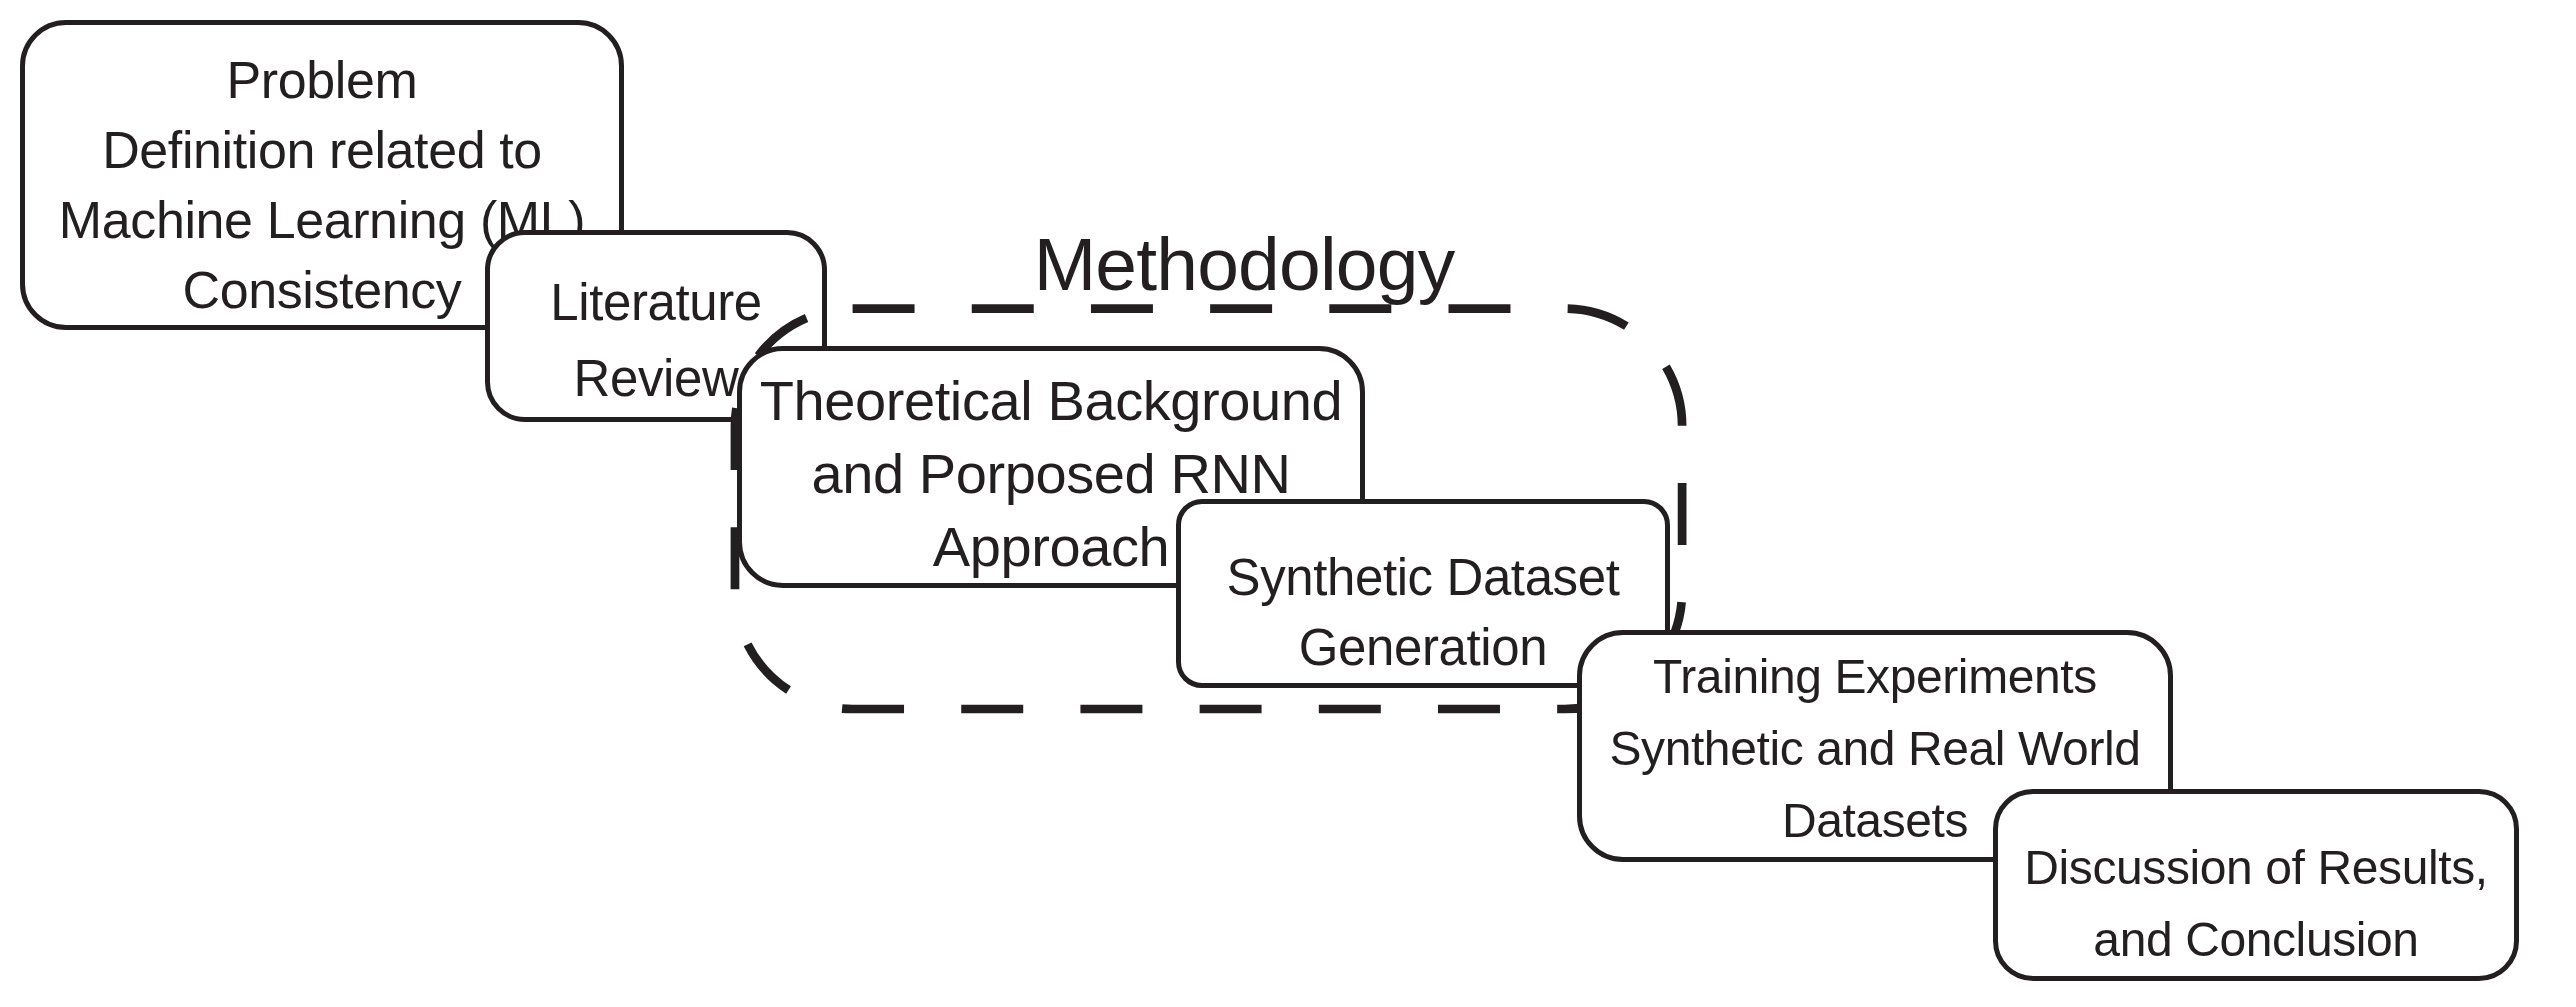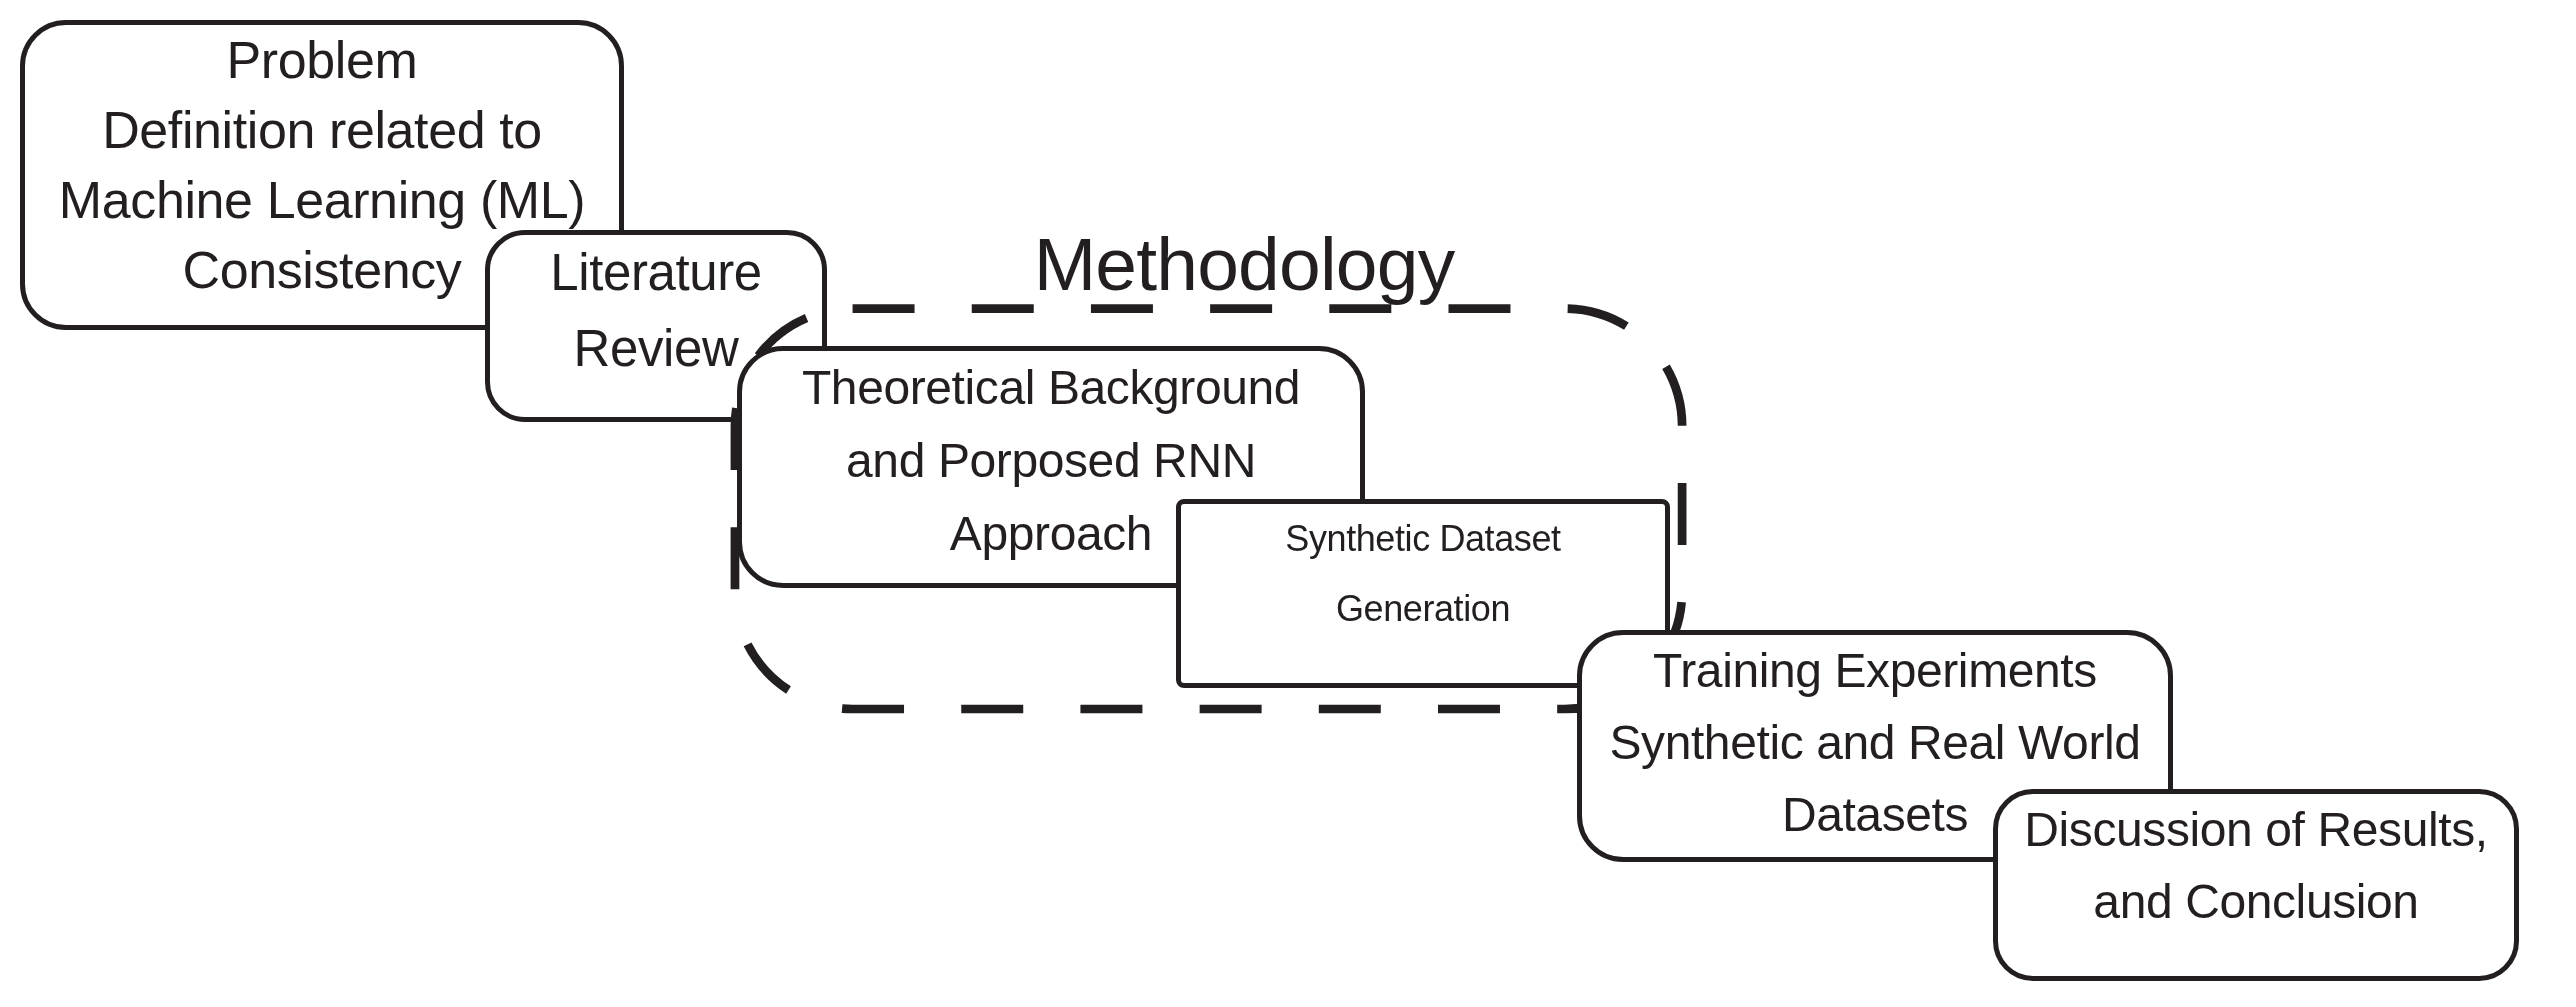--- a/index.html
+++ b/index.html
@@ -15,21 +15,21 @@
     overflow: hidden;
     font-family: "Liberation Sans", sans-serif;
     color: #231f20;
   }
   .box {
     position: absolute;
     box-sizing: border-box;
     background: #ffffff;
     border: 5.6px solid #231f20;
     display: flex;
-    align-items: flex-start;
+    align-items: flex-end;
     justify-content: center;
     text-align: center;
   }
   .box .label {
     white-space: pre-line;
     letter-spacing: -0.4px;
   }
   
   .b1 {
     left: 20px; top: 20px;
@@ -45,29 +45,29 @@
     border-radius: 40px;
     z-index: 2;
     font-size: 51px; line-height: 76px;
   }
   
   .b3 {
     left: 737px; top: 346px;
     width: 628px; height: 242px;
     border-radius: 46px;
     z-index: 4;
-    font-size: 48px; line-height: 73px;
+    font-size: 56px; line-height: 73px;
   }
   
   .b4 {
     left: 1176px; top: 499px;
     width: 494px; height: 189px;
-    border-radius: 8px;
+    border-radius: 26px;
     z-index: 5;
-    font-size: 36px; line-height: 70px;
+    font-size: 51px; line-height: 70px;
   }
   
   .b5 {
     left: 1577px; top: 630px;
     width: 596px; height: 232px;
     border-radius: 46px;
     z-index: 6;
     font-size: 48px; line-height: 72px;
   }
   

